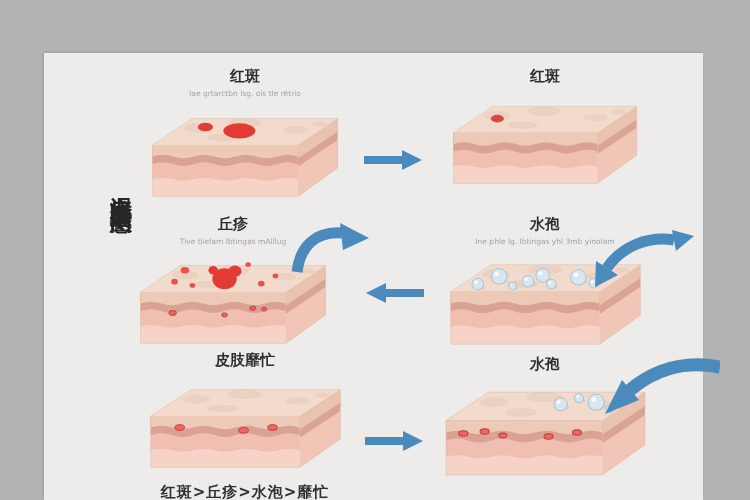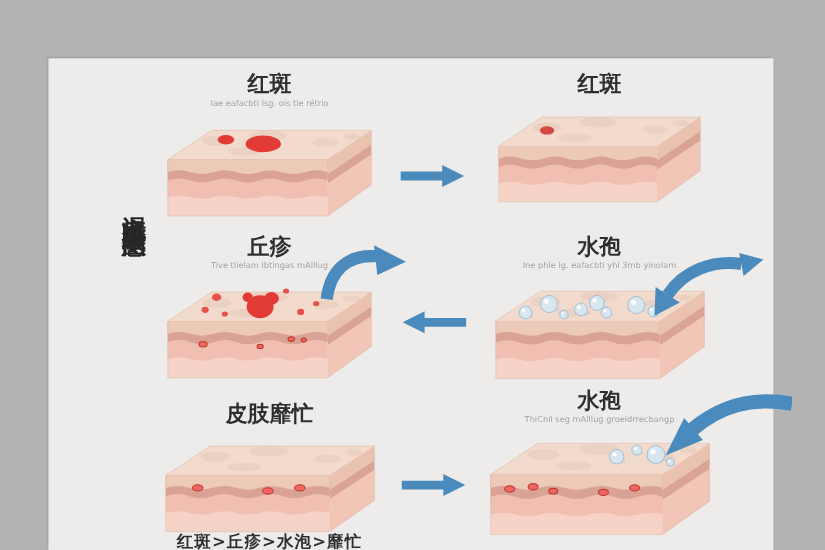--- a/index.html
+++ b/index.html
@@ -10,21 +10,21 @@
   #card{
     position:absolute;left:44px;top:53px;width:659px;height:447px;
     box-shadow:-1px -1px 2px rgba(0,0,0,.12);
   }
   #vtitle{
     position:absolute;left:66px;top:126px;
     writing-mode:vertical-rl;text-orientation:upright;
     font-size:22px;font-weight:600;color:#272727;letter-spacing:2px;line-height:1;
   }
   .panel{position:absolute;width:280px;text-align:center;}
-  .stage-label{font-size:20px;font-weight:600;color:#2e2e2e;line-height:24px;}
+  .stage-label{font-size:15px;font-weight:600;color:#2e2e2e;line-height:24px;}
   .stage-sub{font-size:7.5px;color:#a3a3a3;line-height:11px;height:11px;
     white-space:nowrap;overflow:hidden;}
   .illus{display:block;margin:0 auto;}
   .illus svg{display:block;width:100%;height:100%;}
   .arrow{position:absolute;}
   .arrow svg{display:block;}
   #caption{
     position:absolute;left:105px;top:483px;width:280px;text-align:center;
     font-size:15px;font-weight:600;color:#2f2f2f;letter-spacing:1px;
   }
@@ -32,21 +32,21 @@
 </head>
 <body style="background: rgb(179, 179, 179);">
 
 <div id="card" style="background: rgb(237, 236, 234);">
   <div id="vtitle">湿疹发展阶段示意图</div>
 
 </div>
 
 <div class="panel" style="left:105px;top:64px;">
   <div class="stage-label">红斑</div>
-  <div class="stage-sub">Iae eafacbti lsg. ois tle rétrio</div>
+  <div class="stage-sub">Iae grtarctbn lsg. ois tle rétrio</div>
   <div class="illus" style="width:200px;height:95px;margin-top:10px;">
       <svg viewBox="0 0 212 100" preserveAspectRatio="none">
         <path d="M8,38 L50,10 L204,10 L162,38 Z" fill="#f2dbcd"></path>
         <ellipse cx="55" cy="20" rx="14" ry="5" fill="#e8cdbc" opacity="0.75"></ellipse>
         <ellipse cx="105" cy="15" rx="18" ry="5" fill="#e8cdbc" opacity="0.75"></ellipse>
         <ellipse cx="160" cy="22" rx="13" ry="4" fill="#e8cdbc" opacity="0.75"></ellipse>
         <ellipse cx="82" cy="30" rx="16" ry="4" fill="#e8cdbc" opacity="0.75"></ellipse>
         <ellipse cx="185" cy="16" rx="8" ry="3" fill="#e8cdbc" opacity="0.75"></ellipse>
         <path d="M162,38 L204,10 L204,62 L162,92 Z" fill="#eec0b1"></path>
         <path d="M162,38 L204,10 L204,24 L162,52 Z" fill="#e9c2b0"></path>
@@ -78,21 +78,21 @@
         <path d="M162,61 L204,33 L204,62 L162,92 Z" fill="#f1c6b7"></path>
         <path d="M8,38 L162,38 L162,92 L8,92 Z" fill="#f6d3c6"></path>
         <path d="M8,38 L162,38 L162,74 q-11,-3 -22,0 q-11,3 -22,0 q-11,-3 -22,0 q-11,3 -22,0 q-11,-3 -22,0 q-11,3 -22,0 q-11,-3 -22,0 Z" fill="#f0bfb1"></path>
         <path d="M8,38 L162,38 L162,58 q-11,-4 -22,0 q-11,4 -22,0 q-11,-4 -22,0 q-11,4 -22,0 q-11,-4 -22,0 q-11,4 -22,0 q-11,-4 -22,0 Z" fill="#d9a294"></path>
         <path d="M8,38 L162,38 L162,50 q-11,-3.5 -22,0 q-11,3.5 -22,0 q-11,-3.5 -22,0 q-11,3.5 -22,0 q-11,-3.5 -22,0 q-11,3.5 -22,0 q-11,-3.5 -22,0 Z" fill="#edcab7"></path>
         <path d="M8,38 L50,10 L204,10 L204,62 L162,92 L8,92 Z" fill="none" stroke="#d9b5a5" stroke-width="0.8" opacity="0.6"></path>
         <ellipse cx="55" cy="23" rx="7" ry="4" fill="#d64a42"></ellipse>
       </svg>
     </div>
 </div>
-<div class="panel" style="left:105px;top:212px;">
+<div class="panel" style="left:93px;top:212px;">
   <div class="stage-label">丘疹</div>
   <div class="stage-sub">Tive tlielam lbtingas mAlllug</div>
   <div class="illus" style="width:200px;height:95px;margin-top:9px;">
       <svg viewBox="0 0 212 100" preserveAspectRatio="none">
         <path d="M8,38 L50,10 L204,10 L162,38 Z" fill="#f2dbcd"></path>
         <ellipse cx="55" cy="20" rx="14" ry="5" fill="#e8cdbc" opacity="0.75"></ellipse>
         <ellipse cx="105" cy="15" rx="18" ry="5" fill="#e8cdbc" opacity="0.75"></ellipse>
         <ellipse cx="160" cy="22" rx="13" ry="4" fill="#e8cdbc" opacity="0.75"></ellipse>
         <ellipse cx="82" cy="30" rx="16" ry="4" fill="#e8cdbc" opacity="0.75"></ellipse>
         <ellipse cx="185" cy="16" rx="8" ry="3" fill="#e8cdbc" opacity="0.75"></ellipse>
@@ -116,21 +116,21 @@
         <ellipse cx="122" cy="9" rx="3" ry="2.5" fill="#e8524c"></ellipse>
         <ellipse cx="42" cy="60" rx="4" ry="2.6" fill="#ee6662" stroke="#bf3a33" stroke-width="1"></ellipse>
         <ellipse cx="97" cy="62" rx="3" ry="2.1" fill="#ee6662" stroke="#bf3a33" stroke-width="1"></ellipse>
         <ellipse cx="127" cy="55" rx="3.2" ry="2.2" fill="#ee6662" stroke="#bf3a33" stroke-width="1"></ellipse>
         <ellipse cx="139" cy="56" rx="2.6" ry="1.9" fill="#ee6662" stroke="#bf3a33" stroke-width="1"></ellipse>
       </svg>
     </div>
 </div>
 <div class="panel" style="left:405px;top:212px;">
   <div class="stage-label">水孢</div>
-  <div class="stage-sub">Ine phle lg. eafacbti yhl 3mb yinolam</div>
+  <div class="stage-sub">Ine phle lg. lbtingas yhl 3mb yinolam</div>
   <div class="illus" style="width:205px;height:97px;margin-top:8px;">
       <svg viewBox="0 0 212 100" preserveAspectRatio="none">
         <path d="M8,38 L50,10 L204,10 L162,38 Z" fill="#f2dbcd"></path>
         <ellipse cx="55" cy="20" rx="14" ry="5" fill="#e8cdbc" opacity="0.75"></ellipse>
         <ellipse cx="105" cy="15" rx="18" ry="5" fill="#e8cdbc" opacity="0.75"></ellipse>
         <ellipse cx="160" cy="22" rx="13" ry="4" fill="#e8cdbc" opacity="0.75"></ellipse>
         <ellipse cx="82" cy="30" rx="16" ry="4" fill="#e8cdbc" opacity="0.75"></ellipse>
         <ellipse cx="185" cy="16" rx="8" ry="3" fill="#e8cdbc" opacity="0.75"></ellipse>
         <path d="M162,38 L204,10 L204,62 L162,92 Z" fill="#eec0b1"></path>
         <path d="M162,38 L204,10 L204,24 L162,52 Z" fill="#e9c2b0"></path>
@@ -161,21 +161,21 @@
         <circle cx="137.44" cy="20.44" r="2.4" fill="#ffffff" opacity="0.9"></circle>
         <ellipse cx="157" cy="31.75" rx="5.75" ry="2" fill="#b9cfdf" opacity="0.55"></ellipse>
         <circle cx="156" cy="29" r="5" fill="#d8e6f0" stroke="#9db9cc" stroke-width="0.8"></circle>
         <circle cx="154.4" cy="27.4" r="1.5" fill="#ffffff" opacity="0.9"></circle>
         <ellipse cx="73" cy="34.2" rx="4.6" ry="1.6" fill="#b9cfdf" opacity="0.55"></ellipse>
         <circle cx="72" cy="32" r="4" fill="#d8e6f0" stroke="#9db9cc" stroke-width="0.8"></circle>
         <circle cx="70.72" cy="30.72" r="1.2" fill="#ffffff" opacity="0.9"></circle>
       </svg>
     </div>
 </div>
-<div class="panel" style="left:105px;top:364px;">
+<div class="panel" style="left:105px;top:348px;font-family:Liberation Serif, serif;">
   <div class="stage-label">皮肢靡忙</div>
   <div class="illus" style="width:205px;height:95px;margin-top:8px;">
       <svg viewBox="0 0 212 100" preserveAspectRatio="none">
         <path d="M8,38 L50,10 L204,10 L162,38 Z" fill="#f2dbcd"></path>
         <ellipse cx="55" cy="20" rx="14" ry="5" fill="#e8cdbc" opacity="0.75"></ellipse>
         <ellipse cx="105" cy="15" rx="18" ry="5" fill="#e8cdbc" opacity="0.75"></ellipse>
         <ellipse cx="160" cy="22" rx="13" ry="4" fill="#e8cdbc" opacity="0.75"></ellipse>
         <ellipse cx="82" cy="30" rx="16" ry="4" fill="#e8cdbc" opacity="0.75"></ellipse>
         <ellipse cx="185" cy="16" rx="8" ry="3" fill="#e8cdbc" opacity="0.75"></ellipse>
         <path d="M162,38 L204,10 L204,62 L162,92 Z" fill="#eec0b1"></path>
@@ -188,21 +188,20 @@
         <path d="M8,38 L162,38 L162,50 q-11,-3.5 -22,0 q-11,3.5 -22,0 q-11,-3.5 -22,0 q-11,3.5 -22,0 q-11,-3.5 -22,0 q-11,3.5 -22,0 q-11,-3.5 -22,0 Z" fill="#edcab7"></path>
         <path d="M8,38 L50,10 L204,10 L204,62 L162,92 L8,92 Z" fill="none" stroke="#d9b5a5" stroke-width="0.8" opacity="0.6"></path>
         <ellipse cx="38" cy="50" rx="5" ry="3" fill="#ee6662" stroke="#bf3a33" stroke-width="1"></ellipse>
         <ellipse cx="104" cy="53" rx="5" ry="3" fill="#ee6662" stroke="#bf3a33" stroke-width="1"></ellipse>
         <ellipse cx="134" cy="50" rx="5" ry="3" fill="#ee6662" stroke="#bf3a33" stroke-width="1"></ellipse>
       </svg>
     </div>
 </div>
 <div class="panel" style="left:405px;top:352px;">
   <div class="stage-label">水孢</div>
-  <div class="stage-sub">ThiCnil seg mAlllug groeldrrecbangp</div>
   <div class="illus" style="width:215px;height:101px;margin-top:6px;">
       <svg viewBox="0 0 212 100" preserveAspectRatio="none">
         <path d="M8,38 L50,10 L204,10 L162,38 Z" fill="#f2dbcd"></path>
         <ellipse cx="55" cy="20" rx="14" ry="5" fill="#e8cdbc" opacity="0.75"></ellipse>
         <ellipse cx="105" cy="15" rx="18" ry="5" fill="#e8cdbc" opacity="0.75"></ellipse>
         <ellipse cx="160" cy="22" rx="13" ry="4" fill="#e8cdbc" opacity="0.75"></ellipse>
         <ellipse cx="82" cy="30" rx="16" ry="4" fill="#e8cdbc" opacity="0.75"></ellipse>
         <ellipse cx="185" cy="16" rx="8" ry="3" fill="#e8cdbc" opacity="0.75"></ellipse>
         <path d="M162,38 L204,10 L204,62 L162,92 Z" fill="#eec0b1"></path>
         <path d="M162,38 L204,10 L204,24 L162,52 Z" fill="#e9c2b0"></path>

